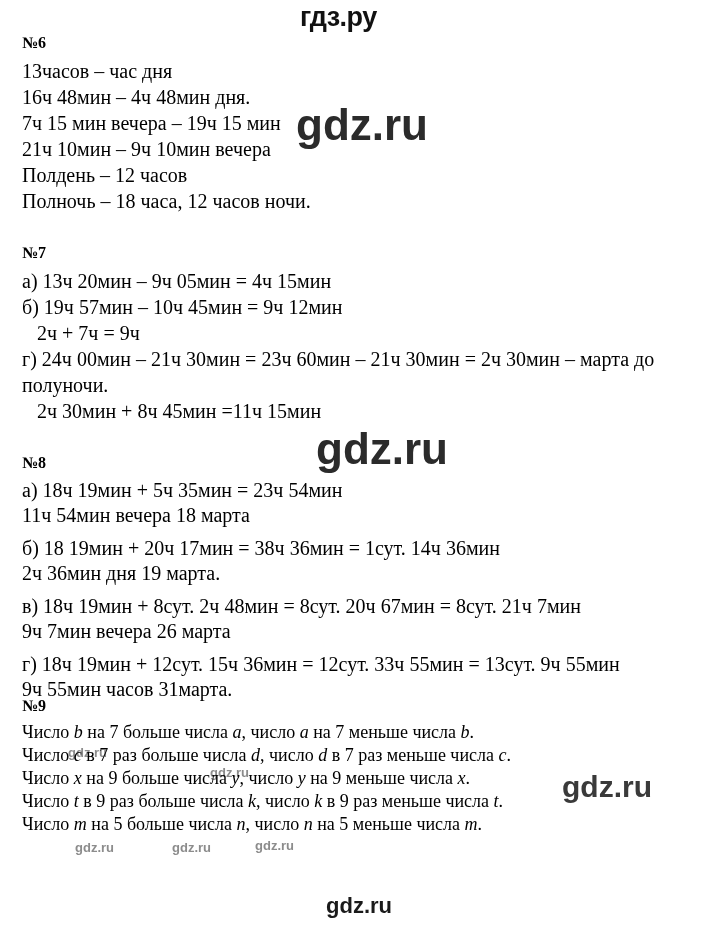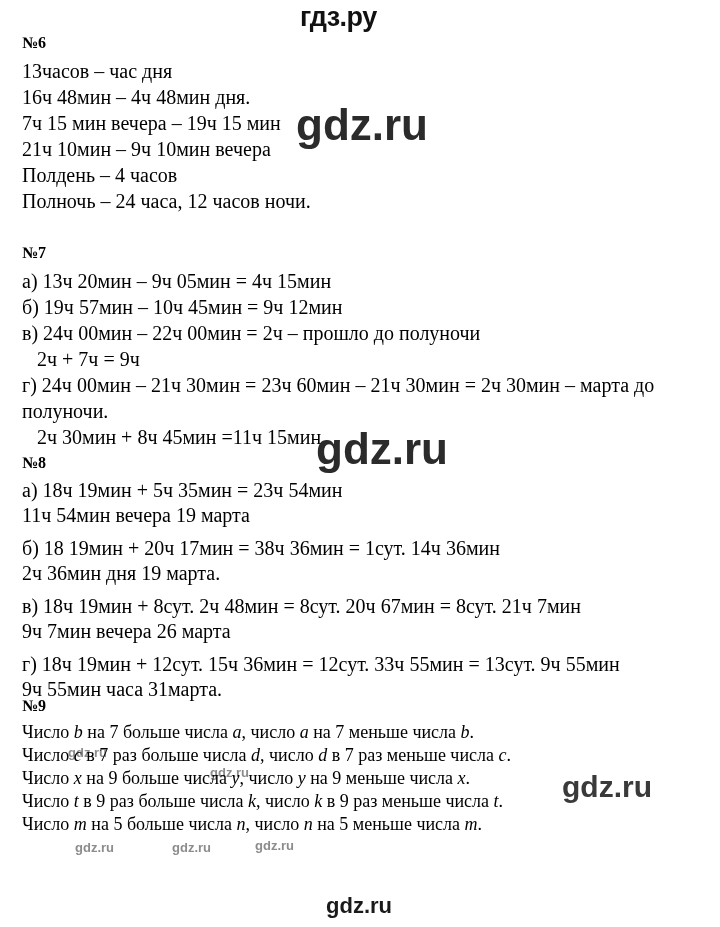--- a/index.html
+++ b/index.html
@@ -103,48 +103,47 @@
   <div class="wm wm-small wm-s5">gdz.ru</div>
 
   <div class="content">
 
     <div class="blk b6 s6">
       <div class="task-num num-head">№6</div>
       <div class="line">13часов – час дня</div>
       <div class="line">16ч 48мин – 4ч 48мин дня.</div>
       <div class="line">7ч 15 мин вечера – 19ч 15 мин</div>
       <div class="line">21ч 10мин – 9ч 10мин вечера</div>
-      <div class="line">Полдень – 4 часов</div>
-      <div class="line">Полночь – 24 часа, 12 часов ночи.</div>
+      <div class="line">Полдень – 12 часов</div>
+      <div class="line">Полночь – 18 часа, 12 часов ночи.</div>
     </div>
 
     <div class="blk b7 s7">
       <div class="task-num num-head">№7</div>
       <div class="line">а) 13ч 20мин – 9ч 05мин = 4ч 15мин</div>
       <div class="line">б) 19ч 57мин – 10ч 45мин = 9ч 12мин</div>
-      <div class="line">в) 24ч 00мин – 22ч 00мин = 2ч – прошло до полуночи</div>
       <div class="line">   2ч + 7ч = 9ч</div>
       <div class="line">г) 24ч 00мин – 21ч 30мин = 23ч 60мин – 21ч 30мин = 2ч 30мин – марта до</div>
       <div class="line">полуночи.</div>
       <div class="line">   2ч 30мин + 8ч 45мин =11ч 15мин</div>
     </div>
 
     <div class="blk b8 s8">
       <div class="task-num num-head">№8</div>
       <div class="line">а) 18ч 19мин + 5ч 35мин = 23ч 54мин</div>
-      <div class="line">11ч 54мин вечера 19 марта</div>
+      <div class="line">11ч 54мин вечера 18 марта</div>
       <div class="gap"></div>
       <div class="line">б) 18 19мин + 20ч 17мин = 38ч 36мин = 1сут. 14ч 36мин</div>
       <div class="line">2ч 36мин дня 19 марта.</div>
       <div class="gap"></div>
       <div class="line">в) 18ч 19мин + 8сут. 2ч 48мин = 8сут. 20ч 67мин = 8сут. 21ч 7мин</div>
       <div class="line">9ч 7мин вечера 26 марта</div>
       <div class="gap"></div>
       <div class="line">г) 18ч 19мин + 12сут. 15ч 36мин = 12сут. 33ч 55мин = 13сут. 9ч 55мин</div>
-      <div class="line">9ч 55мин часа 31марта.</div>
+      <div class="line">9ч 55мин часов 31марта.</div>
     </div>
 
     <div class="blk b9 s9">
       <div class="task-num num-head">№9</div>
       <div class="line">Число <i>b</i> на 7 больше числа <i>a</i>, число <i>a</i> на 7 меньше числа <i>b</i>.</div>
       <div class="line">Число <i>c</i> в 7 раз больше числа <i>d</i>, число <i>d</i> в 7 раз меньше числа <i>c</i>.</div>
       <div class="line">Число <i>x</i> на 9 больше числа <i>y</i>, число <i>y</i> на 9 меньше числа <i>x</i>.</div>
       <div class="line">Число <i>t</i> в 9 раз больше числа <i>k</i>, число <i>k</i> в 9 раз меньше числа <i>t</i>.</div>
       <div class="line">Число <i>m</i> на 5 больше числа <i>n</i>, число <i>n</i> на 5 меньше числа <i>m</i>.</div>
     </div>

